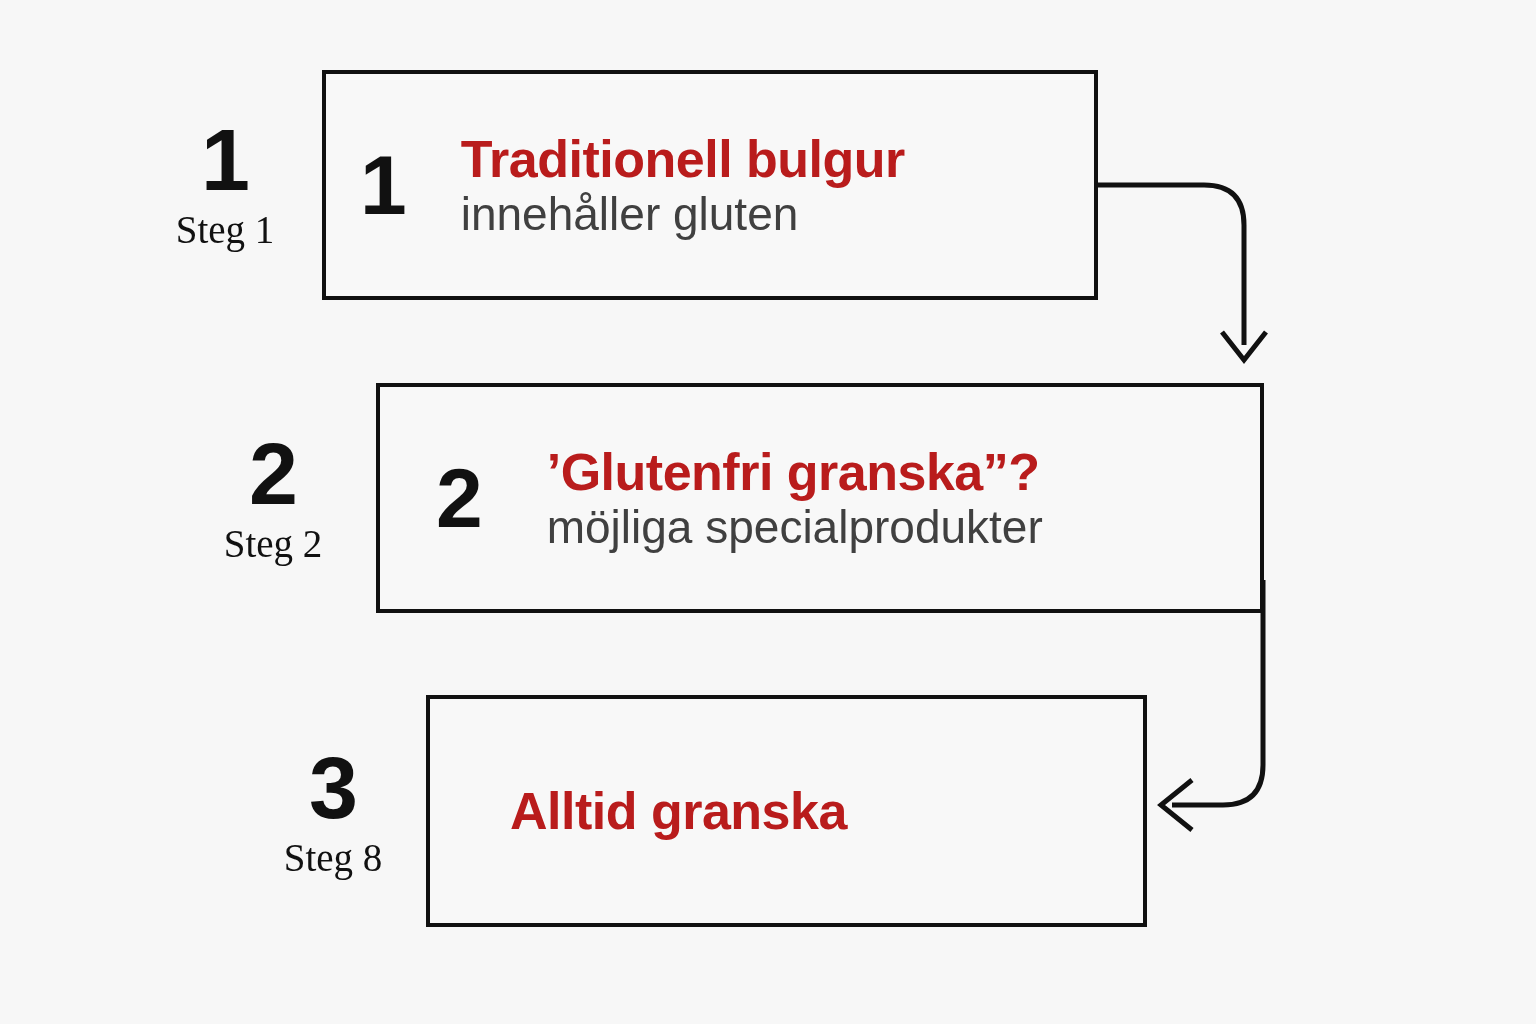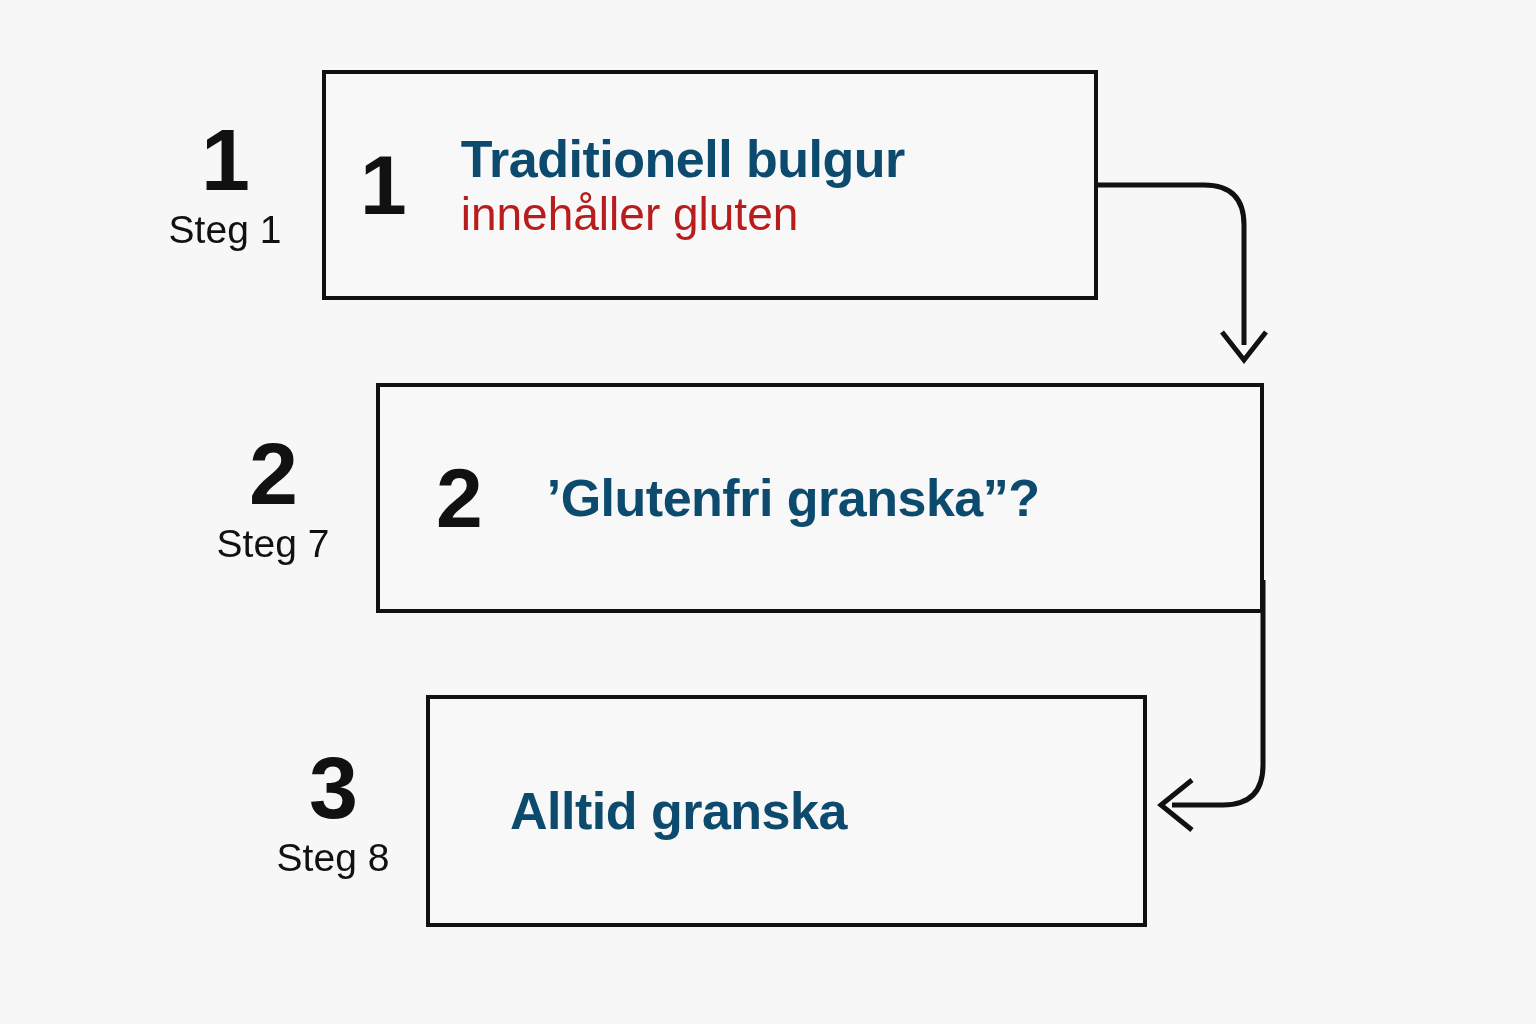--- a/index.html
+++ b/index.html
@@ -46,20 +46,21 @@
     color: #111111;
   }
   .step-marker .marker-label {
     display: block;
     font-size: 39px;
     font-weight: 400;
     line-height: 1.15;
     margin-top: 6px;
     color: #111111;
     white-space: nowrap;
+    font-family: Liberation Serif, serif;
   }
 
   
   .step-box {
     position: absolute;
     box-sizing: border-box;
     border: 4px solid #111111;
     background: #f8f8f8;
     display: flex;
     align-items: center;
@@ -73,28 +74,28 @@
   }
   .box-text {
     flex: 1 1 auto;
     min-width: 0;
   }
   .box-title {
     font-size: 52px;
     font-weight: 700;
     line-height: 1.08;
     letter-spacing: -0.5px;
-    color: #0c4a6e;
+    color: #b91c1c;
     white-space: nowrap;
   }
   .box-sub {
     font-size: 46px;
     font-weight: 400;
     line-height: 1.1;
-    color: #b91c1c;
+    color: #404040;
     white-space: nowrap;
     margin-top: 2px;
   }
 
   
   #box-1 { left: 322px; top: 70px; width: 776px; height: 230px; padding: 0 34px; }
   #box-1 .box-num { margin-right: 54px; }
   #marker-1 { left: 150px; top: 118px; width: 150px; }
 
   
@@ -132,27 +133,28 @@
   <div class="step-box" id="box-1">
     <div class="box-num">1</div>
     <div class="box-text">
       <div class="box-title">Traditionell bulgur</div>
       <div class="box-sub">innehåller gluten</div>
     </div>
   </div>
 
   <div class="step-marker" id="marker-2">
     <span class="marker-num">2</span>
-    <span class="marker-label">Steg 7</span>
+    <span class="marker-label">Steg 2</span>
   </div>
 
   <div class="step-box" id="box-2">
     <div class="box-num">2</div>
     <div class="box-text">
       <div class="box-title">’Glutenfri granska”?</div>
+      <div class="box-sub">möjliga specialprodukter</div>
     </div>
   </div>
 
   <div class="step-marker" id="marker-3">
     <span class="marker-num">3</span>
     <span class="marker-label">Steg 8</span>
   </div>
 
   <div class="step-box" id="box-3">
     <div class="box-text">

